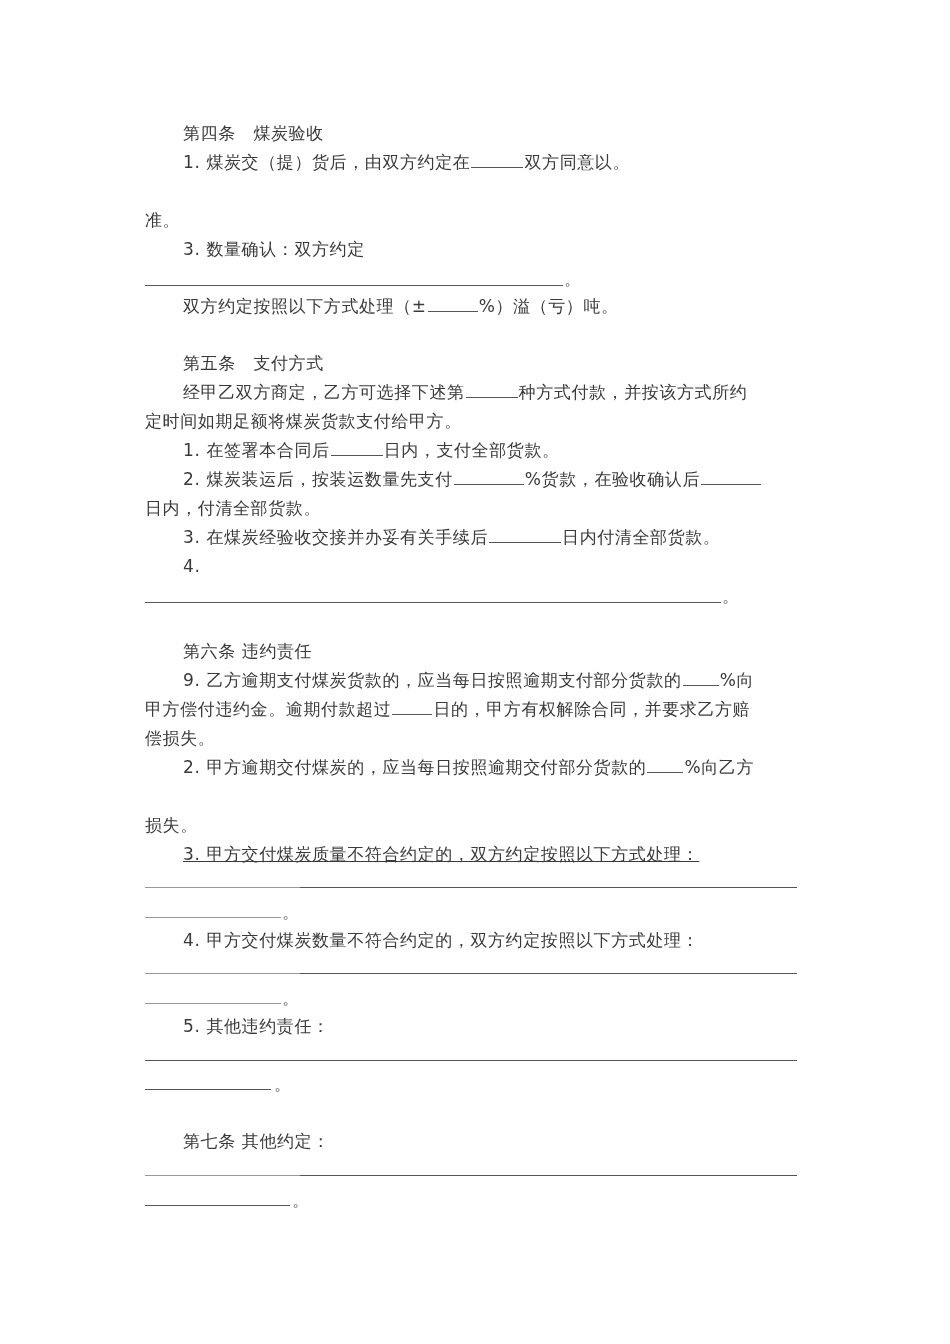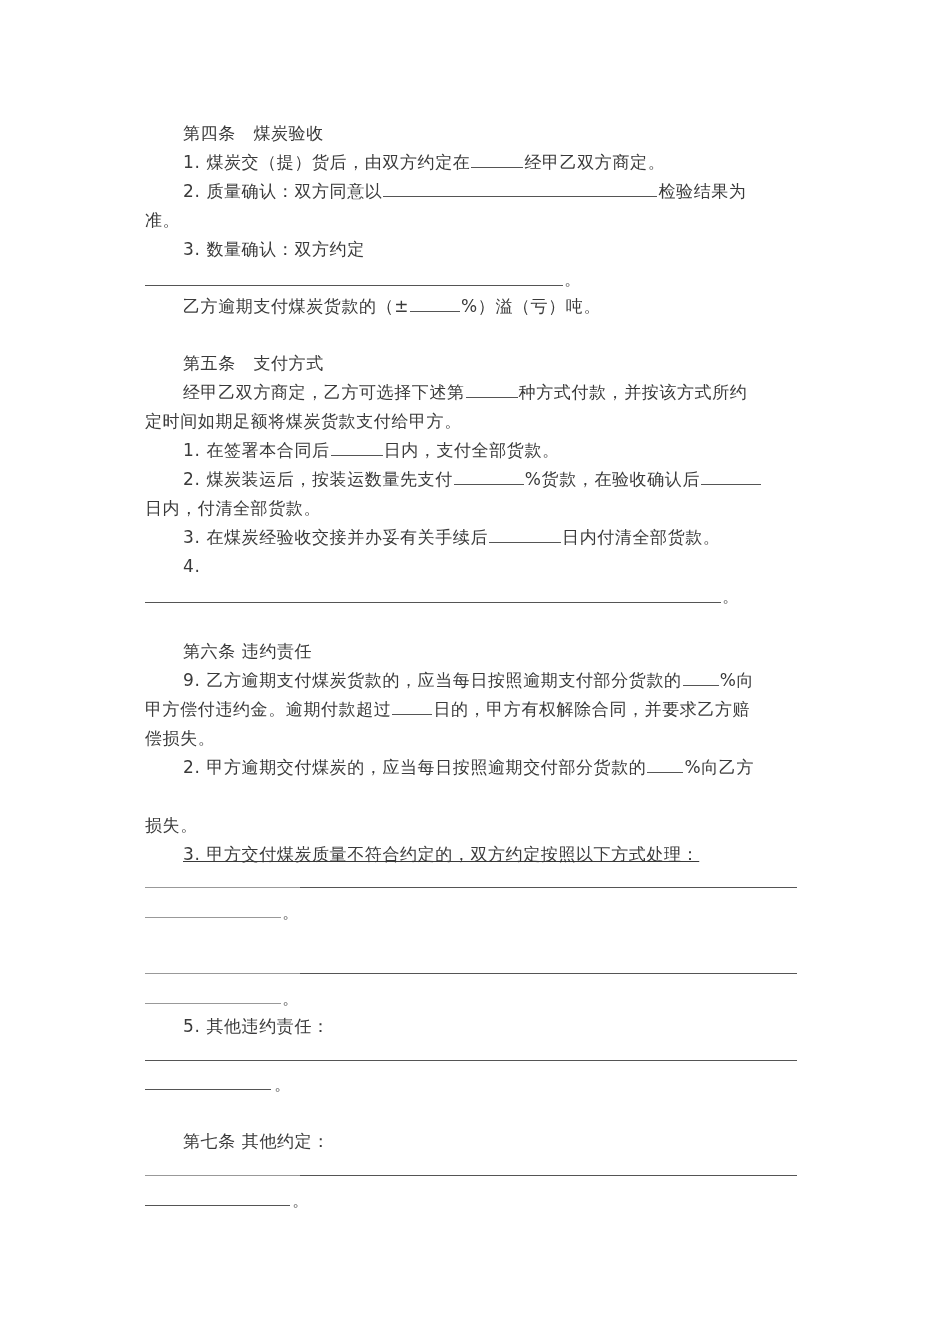--- a/index.html
+++ b/index.html
@@ -16,31 +16,28 @@
   .rule.light { border-bottom-color: #999; }
   .dot { position: absolute; font-size: 17px; color: #3a3a3a; line-height: 22px; }
 </style>
 </head>
 <body>
 
 <div class="page">
 
   <div class="line ind" style="top:122px;">第四条　煤炭验收</div>
   <div class="line ind" style="top:151px;">
-    <span>1. 煤炭交（提）货后，由双方约定在</span><span class="blank" style="width:52px;"></span><span>经甲乙双方商定。</span>
-  </div>
-  <div class="line ind" style="top:180px;">
-    <span>2. 质量确认：双方同意以</span><span class="blank" style="width:274px;"></span><span>检验结果为</span>
+    <span>1. 煤炭交（提）货后，由双方约定在</span><span class="blank" style="width:52px;"></span><span>双方同意以。</span>
   </div>
   <div class="line" style="top:209px;">准。</div>
   <div class="line ind" style="top:238px;">3. 数量确认：双方约定</div>
   <div class="rule" style="top:285px; width:418px;"></div>
   <div class="dot" style="left:564px; top:268px;">。</div>
   <div class="line ind" style="top:295px;">
-    <span>乙方逾期支付煤炭货款的（±</span><span class="blank" style="width:50px;"></span><span>%）溢（亏）吨。</span>
+    <span>双方约定按照以下方式处理（±</span><span class="blank" style="width:50px;"></span><span>%）溢（亏）吨。</span>
   </div>
 
   <div class="line ind" style="top:352px;">第五条　支付方式</div>
   <div class="line" style="top:410px;">定时间如期足额将煤炭货款支付给甲方。</div>
   <div class="line ind" style="top:381px;">
     <span>经甲乙双方商定，乙方可选择下述第</span><span class="blank" style="width:52px;"></span><span>种方式付款，并按该方式所约</span>
   </div>
   <div class="line ind" style="top:439px;">
     <span>1. 在签署本合同后</span><span class="blank" style="width:52px;"></span><span>日内，支付全部货款。</span>
   </div>
@@ -67,20 +64,21 @@
     <span>2. 甲方逾期交付煤炭的，应当每日按照逾期交付部分货款的</span><span class="blank" style="width:36px;"></span><span>%向乙方</span>
   </div>
   <div class="line" style="top:814px;">损失。</div>
 
   <div class="line ind" style="top:843px;text-decoration:underline;">3. 甲方交付煤炭质量不符合约定的，双方约定按照以下方式处理：</div>
   <div class="rule light" style="top:887px; width:155px;"></div>
   <div class="rule" style="top:887px; left:300px; width:497px;"></div>
   <div class="rule light" style="top:917px; width:136px;"></div>
   <div class="dot" style="left:282px; top:901px;">。</div>
 
+  <div class="line ind" style="top:929px;">4. 甲方交付煤炭数量不符合约定的，双方约定按照以下方式处理：</div>
   <div class="rule light" style="top:973px; width:155px;"></div>
   <div class="rule" style="top:973px; left:300px; width:497px;"></div>
   <div class="rule light" style="top:1003px; width:136px;"></div>
   <div class="dot" style="left:282px; top:987px;">。</div>
 
   <div class="line ind" style="top:1015px;">5. 其他违约责任：</div>
   <div class="rule" style="top:1060px; width:652px;"></div>
   <div class="rule" style="top:1089px; width:126px;"></div>
   <div class="dot" style="left:274px; top:1073px;">。</div>
 

